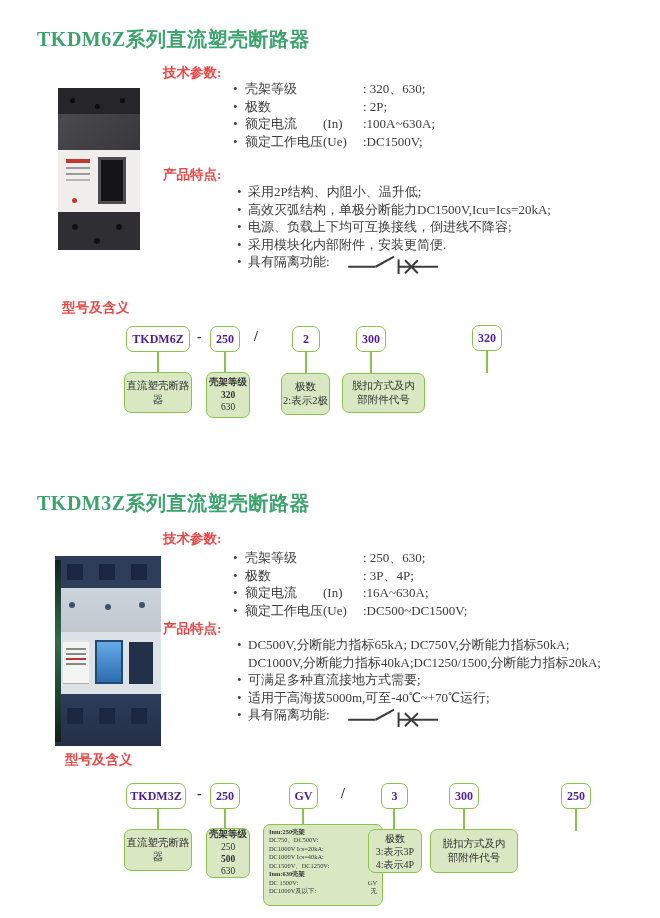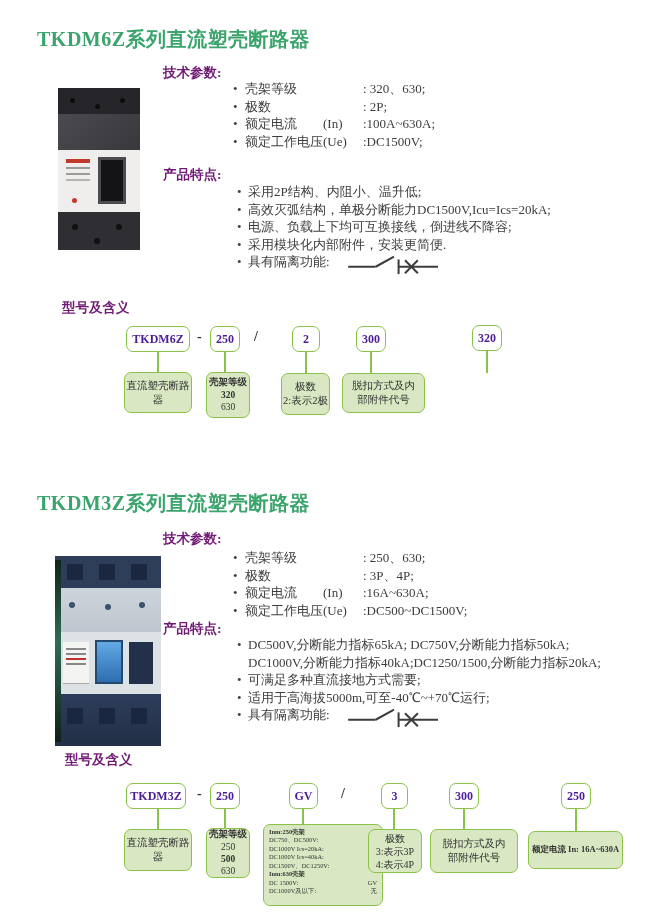--- a/index.html
+++ b/index.html
@@ -1,20 +1,20 @@
 <!DOCTYPE html>
 <html><head>
 <meta charset="utf-8">
 <style>
   html,body{margin:0;padding:0;background:#fff;}
   .page{position:relative;width:660px;height:918px;background:#ffffff;overflow:hidden;
         font-family:Liberation Serif, serif;color:#3c3c3c;}
 
   .sec-title{position:absolute;left:37px;font-size:20px;font-weight:bold;color:#3ba46c;letter-spacing:0.5px;white-space:nowrap;}
-  .glabel{position:absolute;font-size:13.5px;font-weight:bold;color:#701a75;white-space:nowrap;}
+  .glabel{position:absolute;font-size:13.5px;font-weight:bold;color:#ef4444;white-space:nowrap;}
 
   
   .speclist{position:absolute;font-size:13px;line-height:17.5px;}
   .srow{display:flex;white-space:nowrap;}
   .srow::before{content:"\2022";width:12px;color:#3c3c3c;}
   .sl{width:78px;}
   .sp{width:40px;}
 
   
   .featlist{position:absolute;font-size:13px;line-height:17.5px;}
@@ -310,17 +310,14 @@
   </div>
   <div class="gbox" style="left:368px;top:829px;width:54px;height:44px;font-size:10px;">
     <span>极数</span>
     <span>3:表示3P</span>
     <span>4:表示4P</span>
   </div>
   <div class="gbox" style="left:430px;top:829px;width:88px;height:44px;">
     <span>脱扣方式及内</span>
     <span>部附件代号</span>
   </div>
-  <div class="gbox" style="left:528px;top:831px;width:95px;height:38px;">
-    <span class="one">额定电流 In: 16A~630A</span>
-  </div>
 
 </div>
 
 </body></html>

